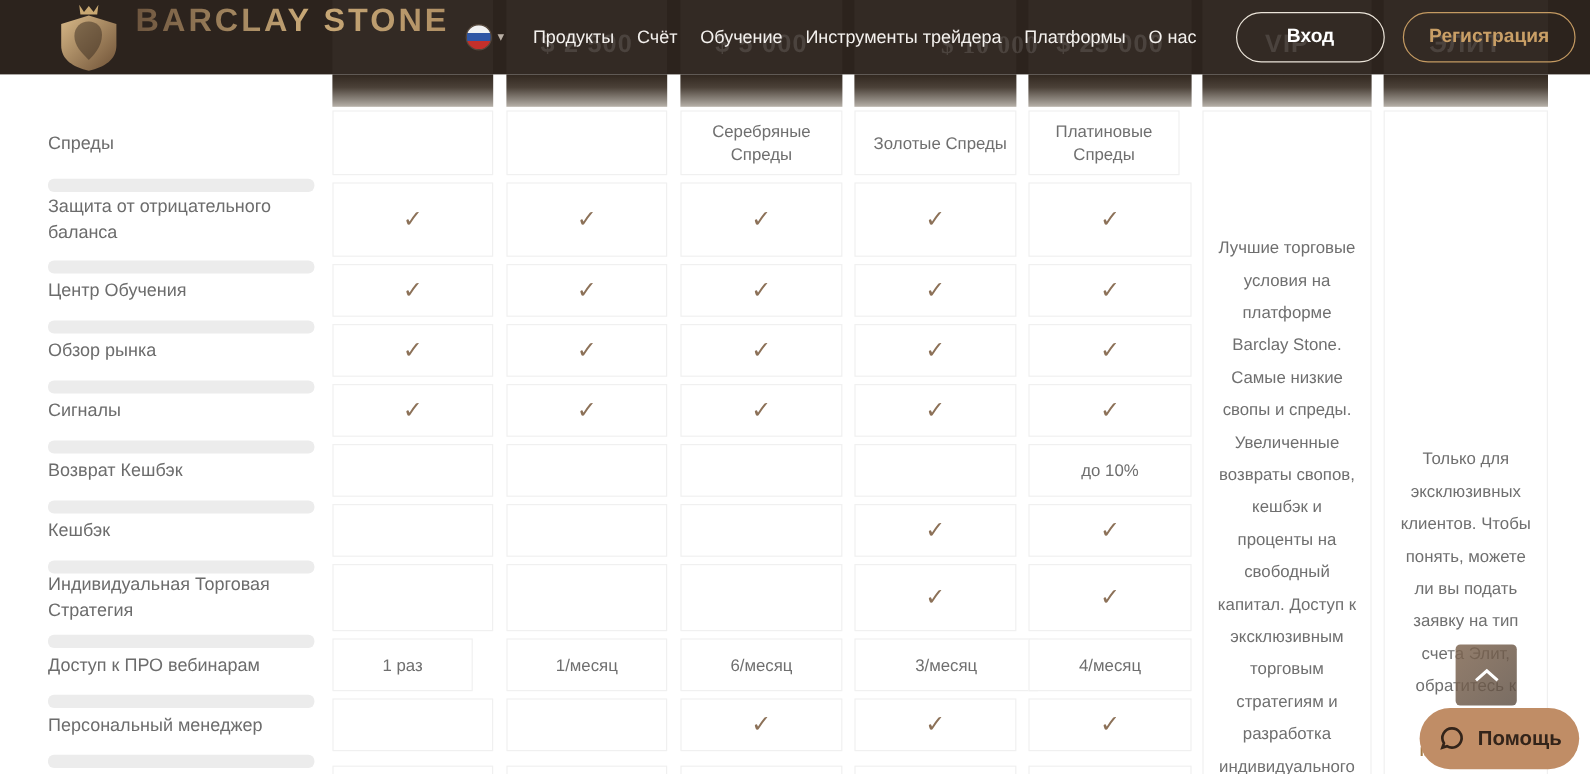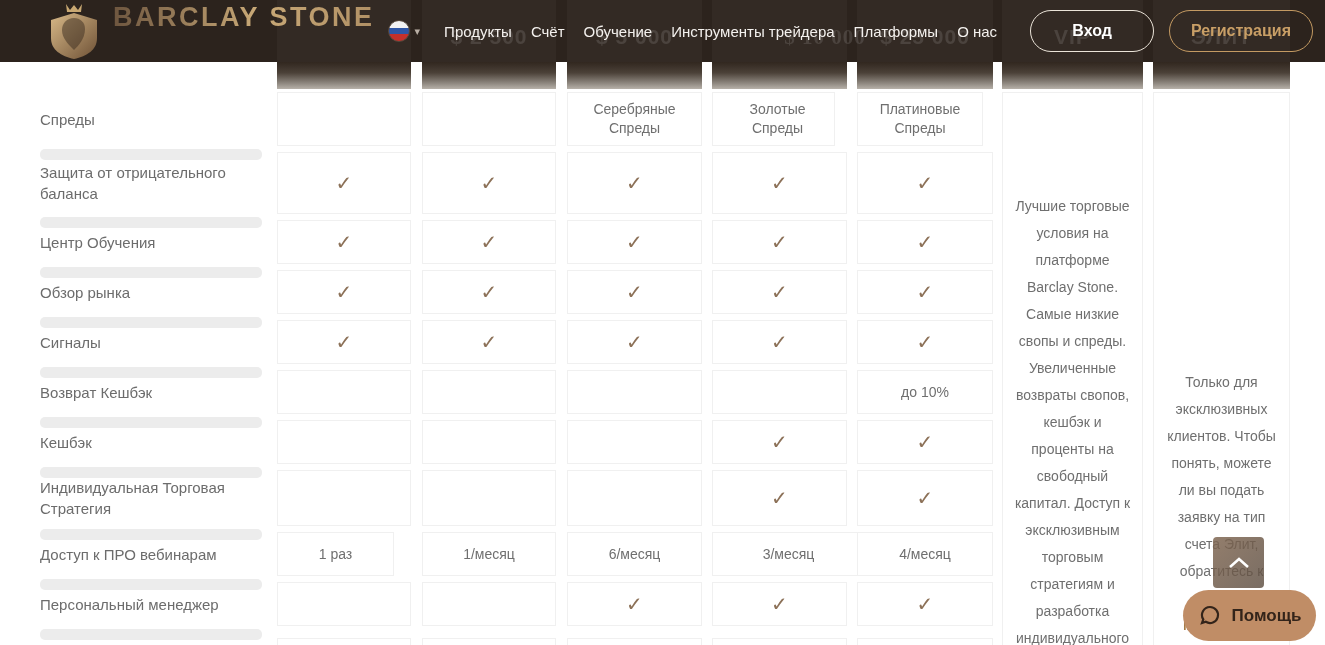--- a/index.html
+++ b/index.html
@@ -130,21 +130,21 @@
     <div class="band" style="left: 567px; width: 135px;"></div>
     <div class="band" style="left: 712px; width: 135px;"></div>
     <div class="band" style="left: 857px; width: 136px;"></div>
     <div class="band" style="left: 1002px; width: 141px;"></div>
     <div class="band" style="left: 1153px; width: 137px;"></div>
     <div class="row-label" style="top: 92px; height: 54px;">Спреды</div>
     <div class="divider" style="top: 149px;"></div>
     <div class="cell" style="left: 277px; top: 92px; width: 134px; height: 54px;"></div>
     <div class="cell" style="left: 422px; top: 92px; width: 134px; height: 54px;"></div>
     <div class="cell" style="left: 567px; top: 92px; width: 135px; height: 54px;">Серебряные Спреды</div>
-    <div class="cell" style="left: 712px; top: 92px; width: 123px; height: 54px; padding-left: 12px;">Золотые Спреды</div>
+    <div class="cell" style="left: 712px; top: 92px; width: 135px; height: 54px; padding-left: 12px;">Золотые Спреды</div>
     <div class="cell" style="left: 857px; top: 92px; width: 126px; height: 54px;">Платиновые Спреды</div>
     <div class="row-label" style="top: 152px; height: 62px;">Защита от отрицательного баланса</div>
     <div class="divider" style="top: 217px;"></div>
     <div class="cell" style="left: 277px; top: 152px; width: 134px; height: 62px;">
       <span class="check">✓</span>
     </div>
     <div class="cell" style="left: 422px; top: 152px; width: 134px; height: 62px;">
       <span class="check">✓</span>
     </div>
     <div class="cell" style="left: 567px; top: 152px; width: 135px; height: 62px;">

